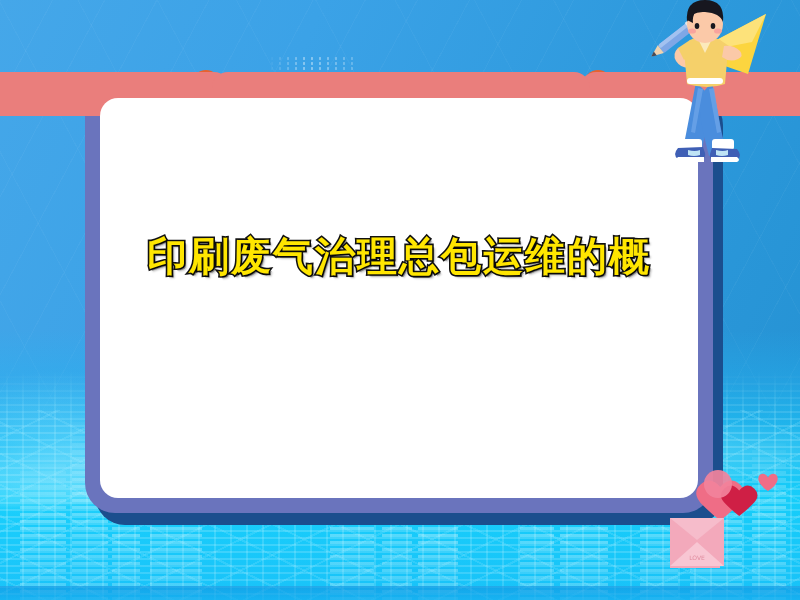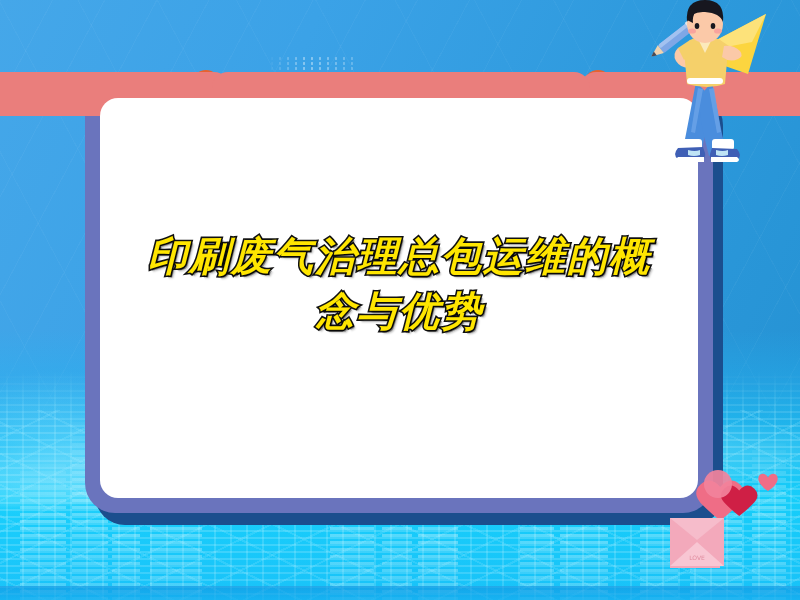--- a/index.html
+++ b/index.html
@@ -236,21 +236,20 @@
     line-height: 55px;
     letter-spacing: 2px;
     color: #ffe600;
     -webkit-text-stroke: 3.2px #111111;
     paint-order: stroke fill;
     text-shadow:
       2px 2px 0 rgba(0,0,0,.35),
       3px 3px 2px rgba(0,0,0,.22);
     white-space: pre-wrap;
     margin: 0;
-    font-style: italic;
   }
 
   
   .character { position: absolute; left: 640px; top: -4px; width: 140px; height: 180px; }
   .envelope  { position: absolute; left: 660px; top: 470px; width: 110px; height: 110px; }
   .heart-float { position: absolute; left: 757px; top: 472px; width: 22px; height: 20px; }
 </style>
 </head>
 <body>
 
@@ -292,21 +291,20 @@
   <div class="tab-orange right"></div>
 
   <div class="red-bar-ext"></div>
   <div class="red-bar-ext-r"></div>
   <div class="red-bar"></div>
 
   <div class="card-inner"></div>
 
   <div class="title-wrap">
     <div class="title-line">印刷废气治理总包运维的概</div>
-    <div class="title-line">念与优势</div>
   </div>
 
   <svg class="character" viewBox="0 0 140 180">
 
     <path d="M50 58 L126 18 L108 78 Z" fill="#fcd53f"></path>
     <path d="M50 58 L126 18 L112 46 Z" fill="#fde27a"></path>
 
     <path d="M38 52 q-6 6 -2 13 q6 9 17 6 l14 -6 l-6 -15 z" fill="#fbc9a8"></path>
 
     <g transform="rotate(-38 40 42)">

